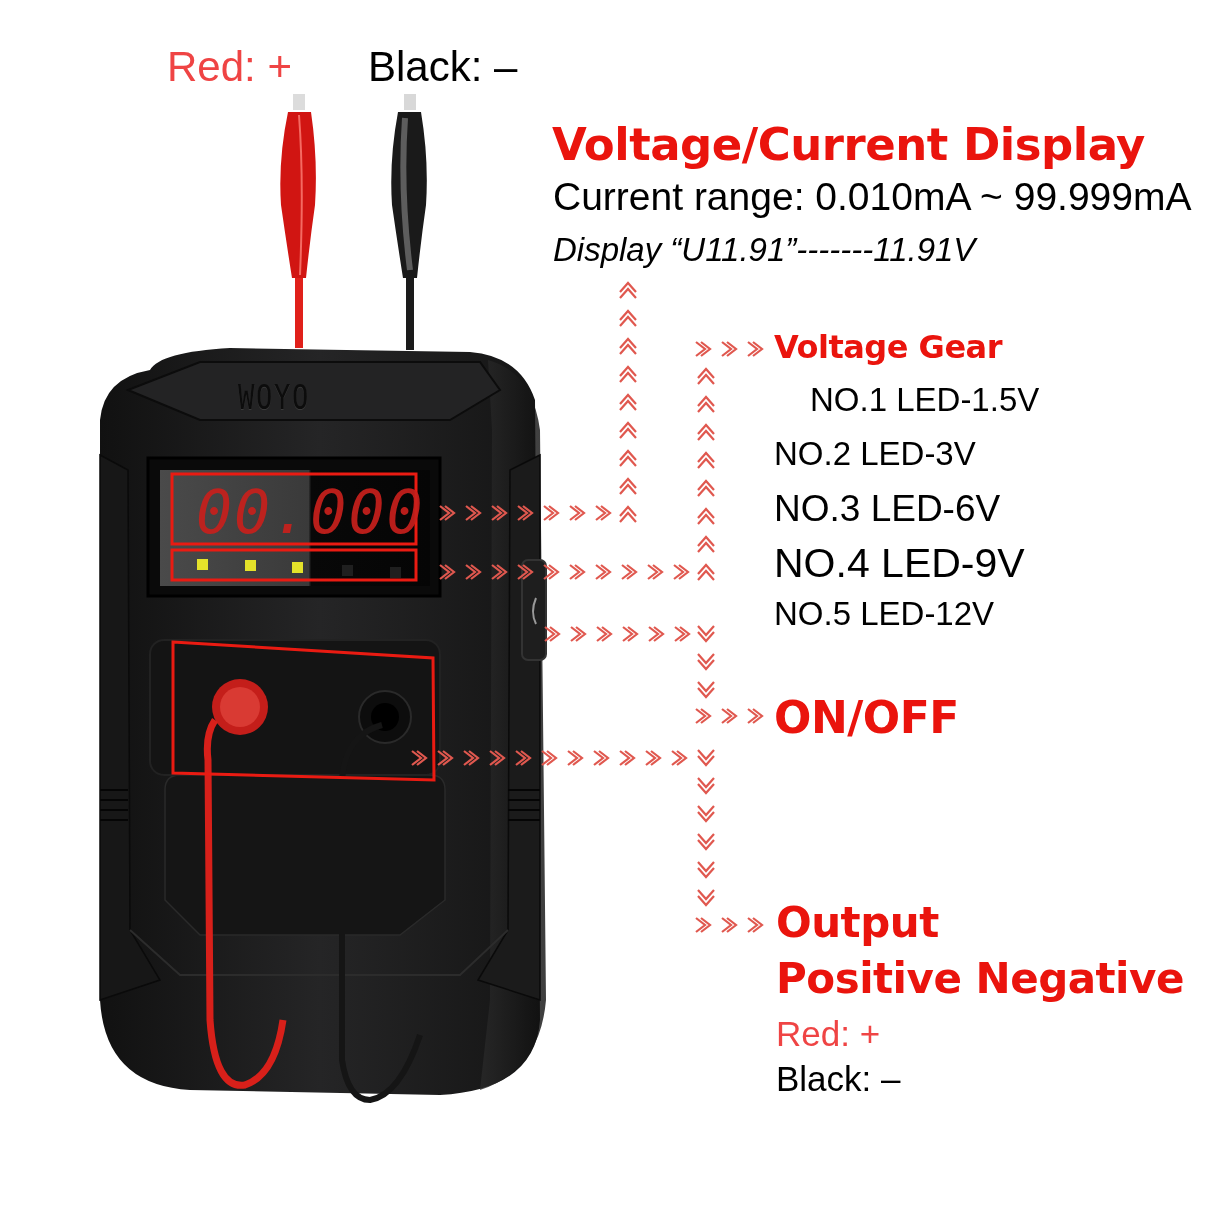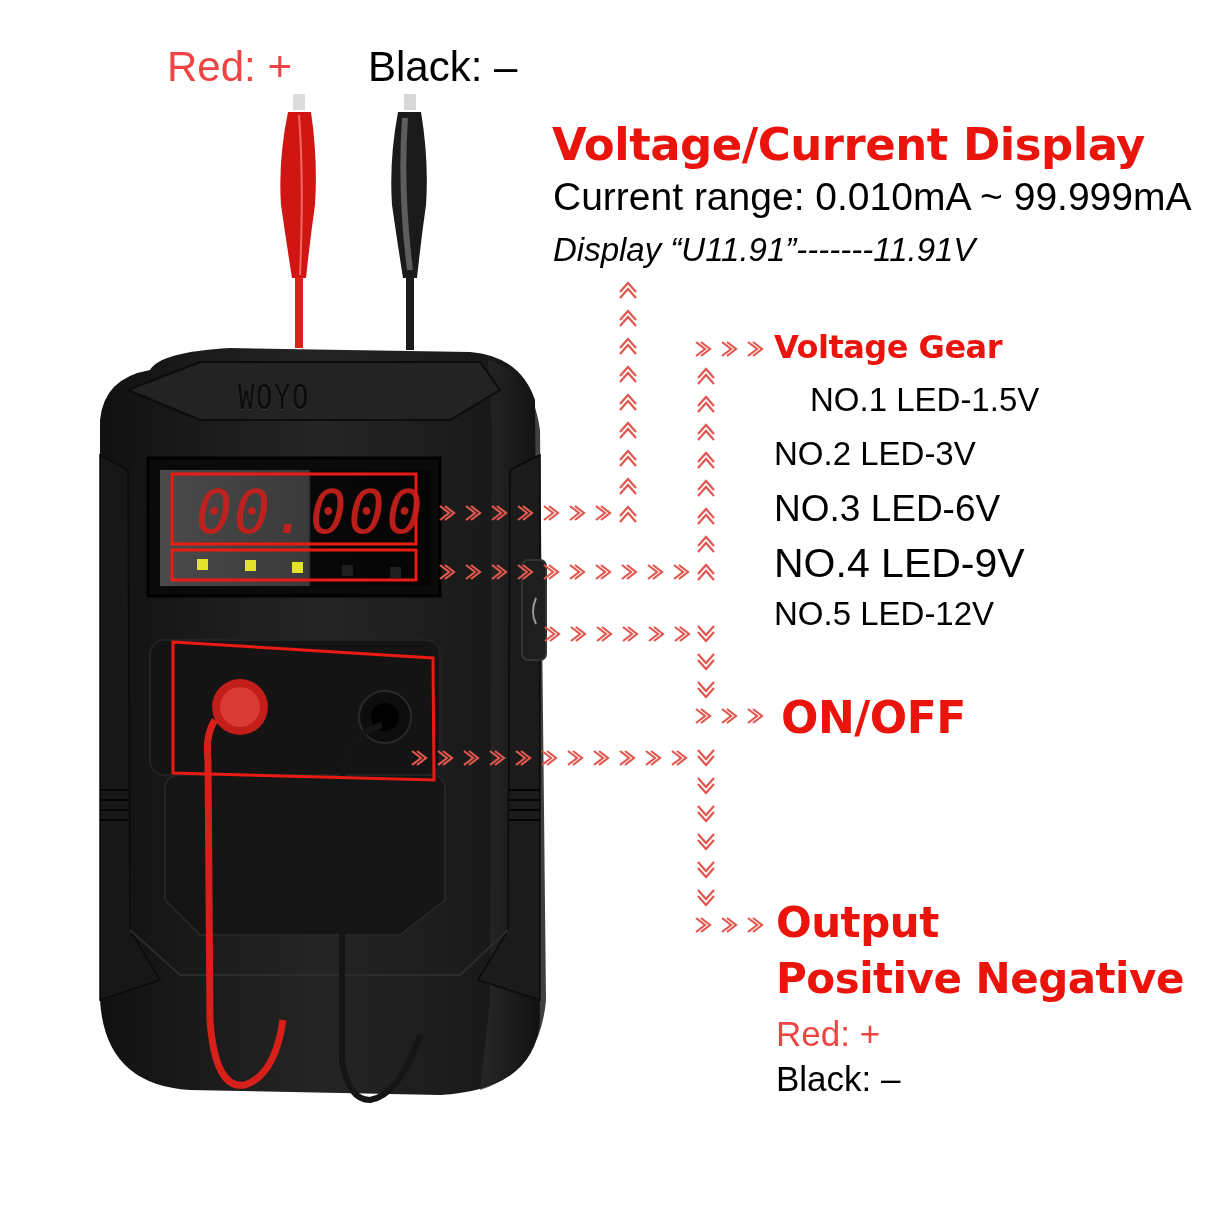--- a/index.html
+++ b/index.html
@@ -204,18 +204,18 @@
 <div class="lbl body-txt" style="left:553px; top:177px; font-size:39px;">Current range: 0.010mA ~ 99.999mA</div>
 <div class="lbl body-txt" style="left:553px; top:233px; font-size:33px;font-style:italic;">Display “U11.91”-------11.91V</div>
 
 <div class="lbl head" style="left:774px; top:331px; font-size:32px;">Voltage Gear</div>
 <div class="lbl body-txt" style="left:774px; top:383px; font-size:33px;margin-left:36px;">NO.1 LED-1.5V</div>
 <div class="lbl body-txt" style="left:774px; top:437px; font-size:33px;">NO.2 LED-3V</div>
 <div class="lbl body-txt" style="left:774px; top:490px; font-size:37px;">NO.3 LED-6V</div>
 <div class="lbl body-txt" style="left:774px; top:543px; font-size:41px;">NO.4 LED-9V</div>
 <div class="lbl body-txt" style="left:774px; top:597px; font-size:33px;">NO.5 LED-12V</div>
 
-<div class="lbl head" style="left:774px; top:696px; font-size:44px;margin-left:7px;">ON/OFF</div>
+<div class="lbl head" style="left:774px; top:696px; font-size:44px;">ON/OFF</div>
 
 <div class="lbl head" style="left:776px; top:902px; font-size:42px;">Output</div>
 <div class="lbl head" style="left:776px; top:958px; font-size:42px;">Positive Negative</div>
 <div class="lbl red" style="left:776px; top:1016px; font-size:35px;">Red: +</div>
 <div class="lbl blk" style="left:776px; top:1061px; font-size:35px;">Black: –</div>
 
 </body></html>

